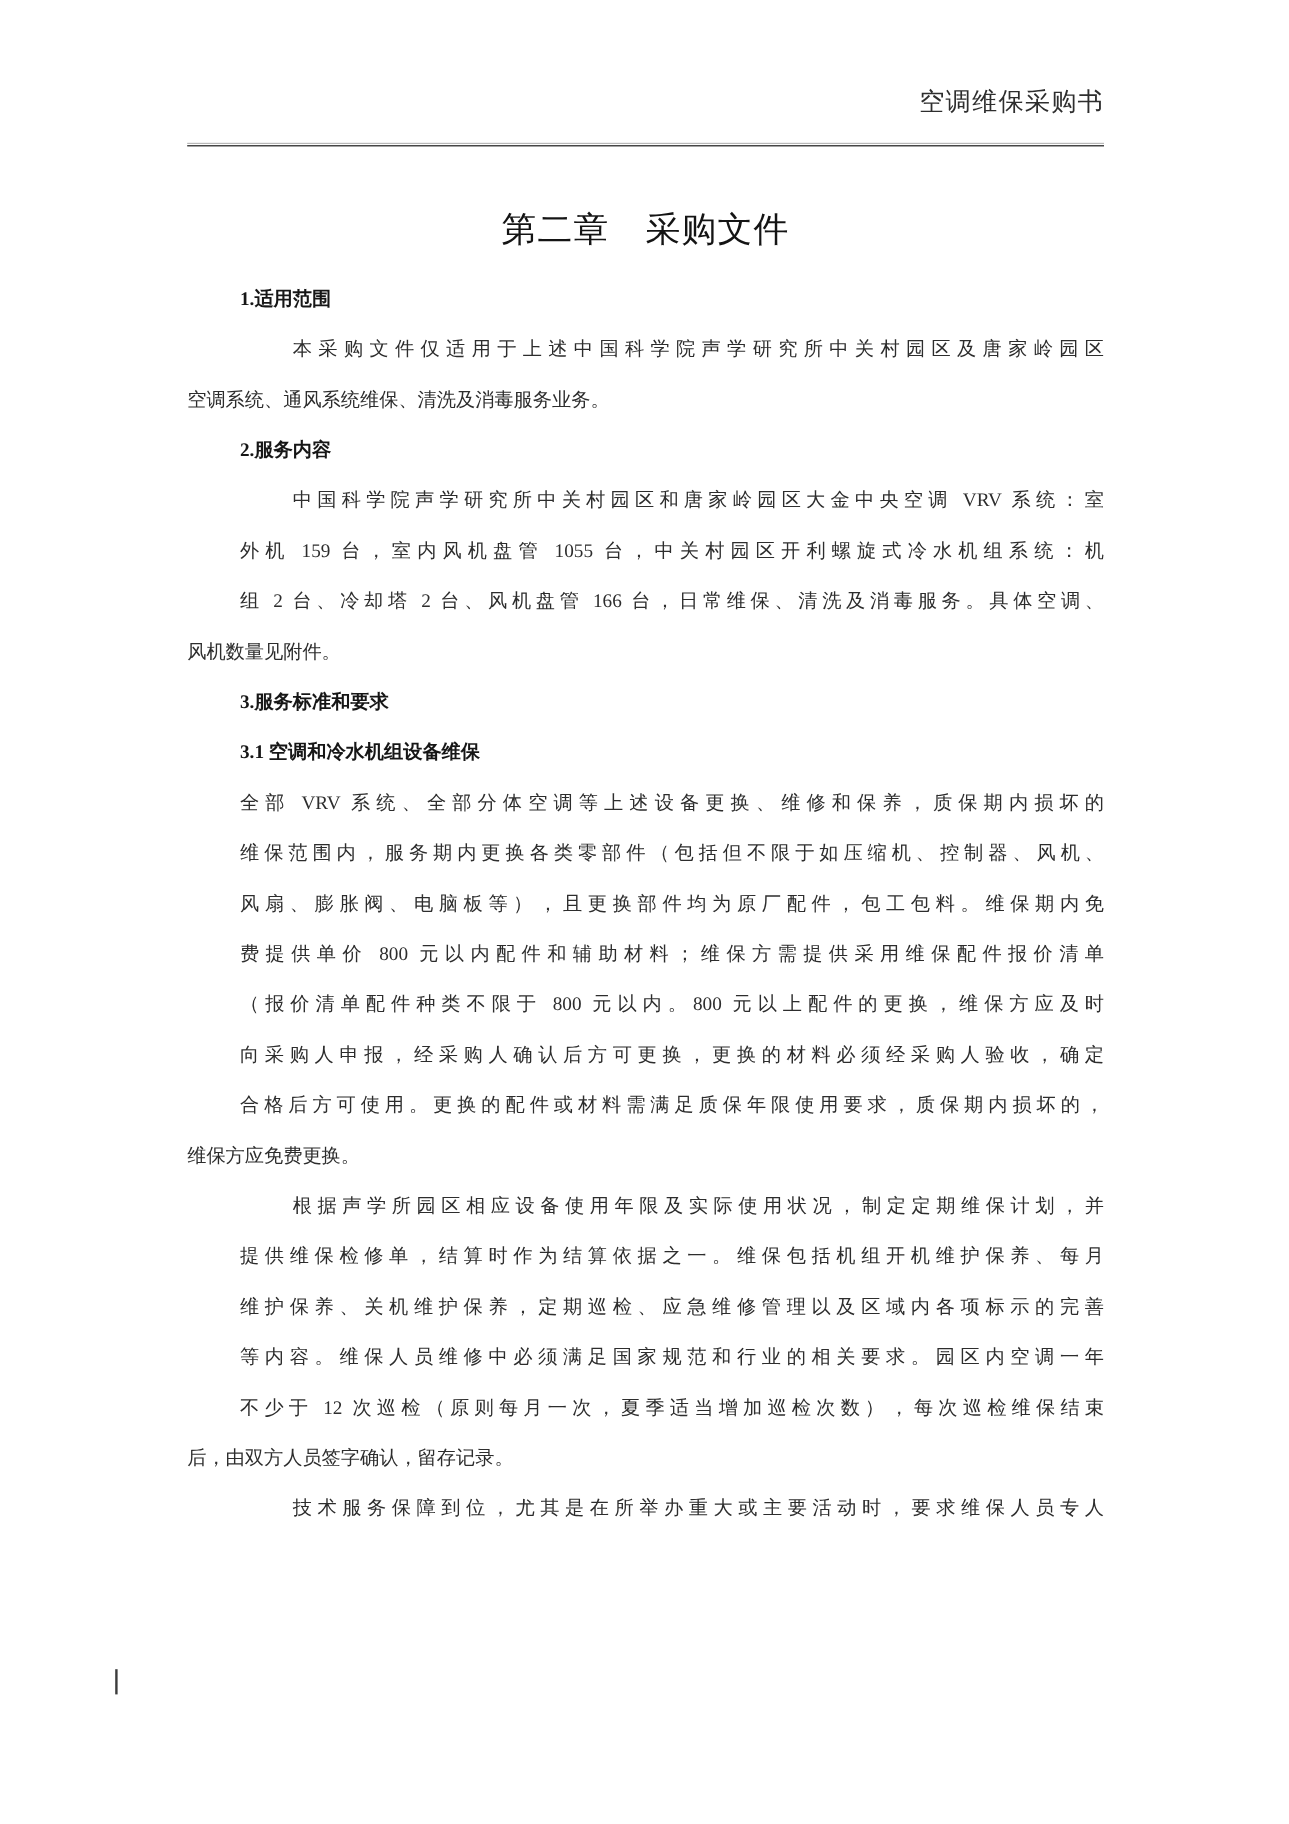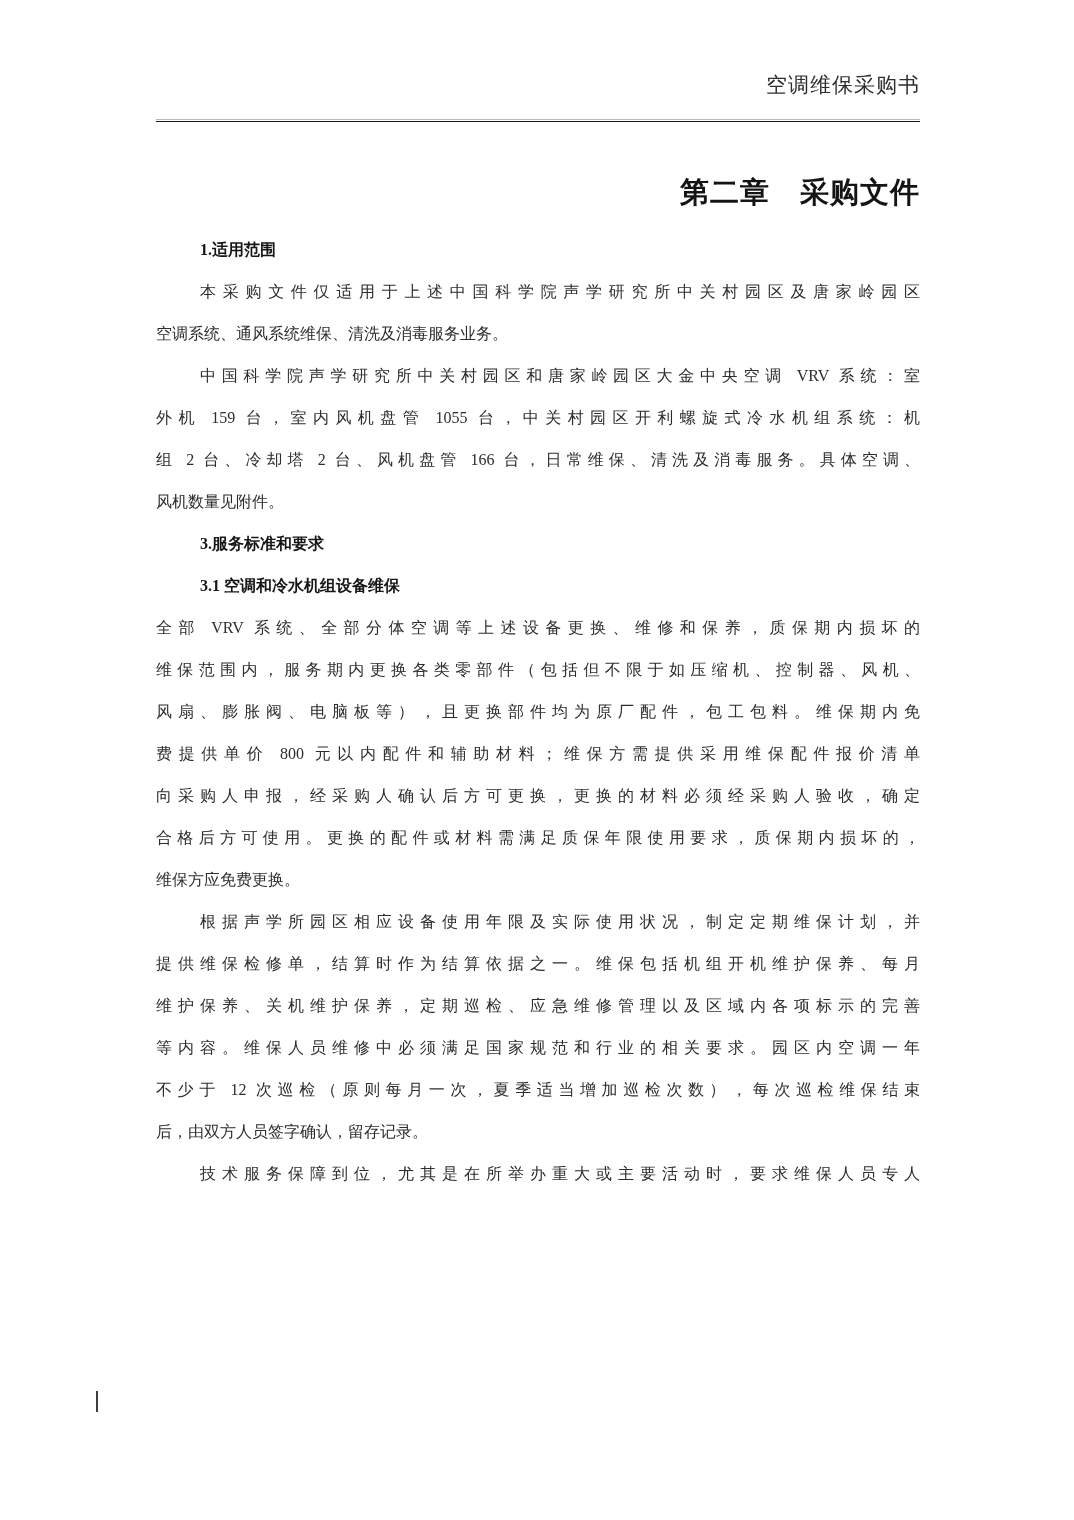--- a/index.html
+++ b/index.html
@@ -39,24 +39,24 @@
     width: 100%;
     height: 1px;
     background: #b9b9b9;
     box-shadow: 0 2px 0 0 #1a1a1a;
   }
   .chapter-title {
     position: absolute;
     top: 170px;
     left: 0;
     width: 100%;
-    text-align: right;
+    text-align: center;
     font-size: 29px;
     line-height: 44px;
-    font-weight: 700;
+    font-weight: 400;
     color: #141414;
     letter-spacing: 1px;
   }
   .doc-body {
     position: absolute;
     top: 229px;
     left: 0;
     width: 100%;
   }
   .line {
@@ -69,20 +69,21 @@
     font-weight: 700;
     color: #161616;
   }
   .line.indent {
     padding-left: 44px;
   }
   .line.fill {
     text-align: justify;
     text-justify: inter-character;
     text-align-last: justify;
+    margin-left: 44px;
   }
   .text-caret {
     position: absolute;
     left: 96px;
     top: 1391px;
     width: 2px;
     height: 21px;
     background: #3c3c3c;
   }
 </style>
@@ -93,30 +94,32 @@
   <div class="page-header">空调维保采购书</div>
 
   <div class="header-rule"></div>
 
   <div class="chapter-title">第二章　采购文件</div>
 
   <div class="doc-body">
       <div class="line heading indent">1.适用范围</div>
       <div class="line indent fill">本采购文件仅适用于上述中国科学院声学研究所中关村园区及唐家岭园区</div>
       <div class="line">空调系统、通风系统维保、清洗及消毒服务业务。</div>
+      <div class="line heading indent">2.服务内容</div>
       <div class="line indent fill">中国科学院声学研究所中关村园区和唐家岭园区大金中央空调 VRV 系统：室</div>
       <div class="line fill">外机 159 台，室内风机盘管 1055 台，中关村园区开利螺旋式冷水机组系统：机</div>
       <div class="line fill">组 2 台、冷却塔 2 台、风机盘管 166 台，日常维保、清洗及消毒服务。具体空调、</div>
       <div class="line">风机数量见附件。</div>
       <div class="line heading indent">3.服务标准和要求</div>
       <div class="line heading indent">3.1 空调和冷水机组设备维保</div>
       <div class="line fill">全部 VRV 系统、全部分体空调等上述设备更换、维修和保养，质保期内损坏的</div>
       <div class="line fill">维保范围内，服务期内更换各类零部件（包括但不限于如压缩机、控制器、风机、</div>
       <div class="line fill">风扇、膨胀阀、电脑板等），且更换部件均为原厂配件，包工包料。维保期内免</div>
       <div class="line fill">费提供单价 800 元以内配件和辅助材料；维保方需提供采用维保配件报价清单</div>
+      <div class="line fill">（报价清单配件种类不限于 800 元以内。800 元以上配件的更换，维保方应及时</div>
       <div class="line fill">向采购人申报，经采购人确认后方可更换，更换的材料必须经采购人验收，确定</div>
       <div class="line fill">合格后方可使用。更换的配件或材料需满足质保年限使用要求，质保期内损坏的，</div>
       <div class="line">维保方应免费更换。</div>
       <div class="line indent fill">根据声学所园区相应设备使用年限及实际使用状况，制定定期维保计划，并</div>
       <div class="line fill">提供维保检修单，结算时作为结算依据之一。维保包括机组开机维护保养、每月</div>
       <div class="line fill">维护保养、关机维护保养，定期巡检、应急维修管理以及区域内各项标示的完善</div>
       <div class="line fill">等内容。维保人员维修中必须满足国家规范和行业的相关要求。园区内空调一年</div>
       <div class="line fill">不少于 12 次巡检（原则每月一次，夏季适当增加巡检次数），每次巡检维保结束</div>
       <div class="line">后，由双方人员签字确认，留存记录。</div>
       <div class="line indent fill">技术服务保障到位，尤其是在所举办重大或主要活动时，要求维保人员专人</div>

